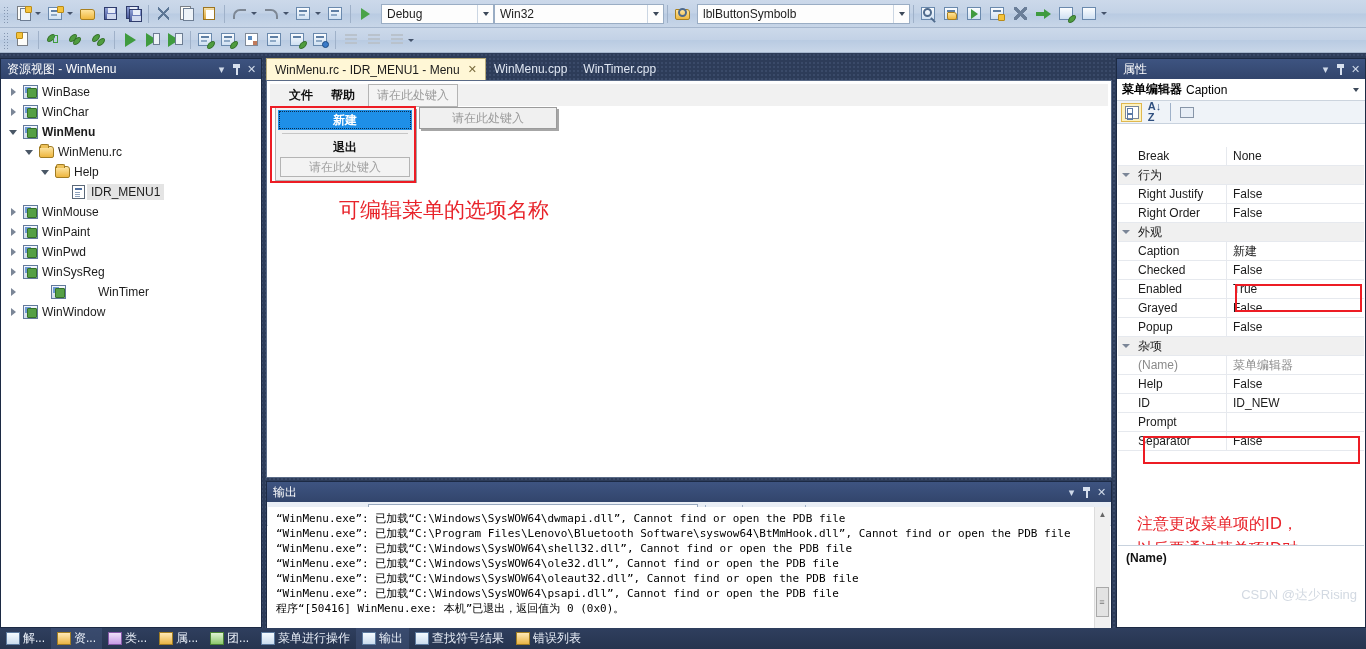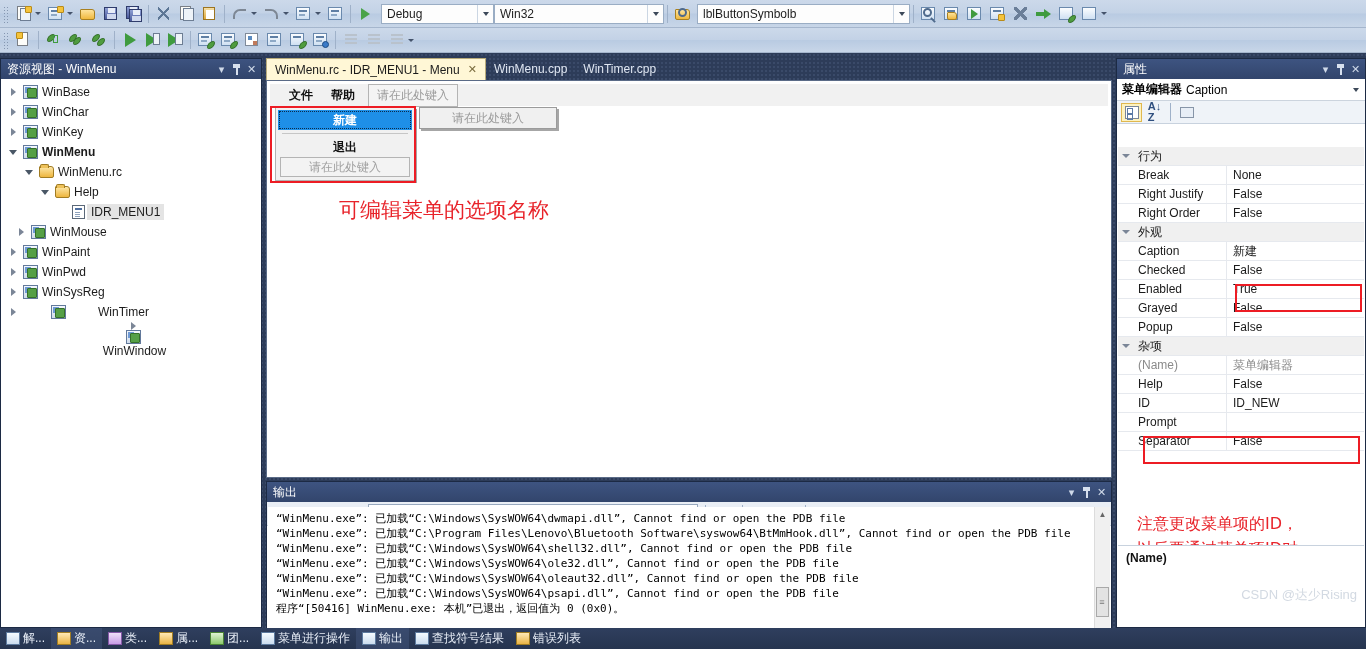--- a/index.html
+++ b/index.html
@@ -594,29 +594,20 @@
             <span class="tw">
               <span class="tri-r"></span>
             </span>
             <span class="ticon">
               <span class="proj-ic"></span>
             </span>
             <span class="tlabel">WinChar</span>
           </div>
           <div class="trow" style="padding-left: 4px;">
             <span class="tw">
-              <span class="tri-r"></span>
-            </span>
-            <span class="ticon">
-              <span class="proj-ic"></span>
-            </span>
-            <span class="tlabel">WinKey</span>
-          </div>
-          <div class="trow" style="padding-left: 4px;">
-            <span class="tw">
               <span class="tri-d"></span>
             </span>
             <span class="ticon">
               <span class="proj-ic"></span>
             </span>
             <span class="tlabel bold">WinMenu</span>
           </div>
           <div class="trow" style="padding-left: 20px;">
             <span class="tw">
               <span class="tri-d"></span>
@@ -635,21 +626,21 @@
             </span>
             <span class="tlabel">Help</span>
           </div>
           <div class="trow" style="padding-left: 52px;">
             <span class="tw"></span>
             <span class="ticon">
               <span class="menu-ic"></span>
             </span>
             <span class="tlabel sel">IDR_MENU1</span>
           </div>
-          <div class="trow" style="padding-left: 12px;">
+          <div class="trow" style="padding-left: 4px;">
             <span class="tw">
               <span class="tri-r"></span>
             </span>
             <span class="ticon">
               <span class="proj-ic"></span>
             </span>
             <span class="tlabel">WinMouse</span>
           </div>
           <div class="trow" style="padding-left: 4px;">
             <span class="tw">
@@ -680,21 +671,21 @@
           </div>
           <div class="trow" style="padding-left: 4px; gap: 28px;">
             <span class="tw">
               <span class="tri-r"></span>
             </span>
             <span class="ticon">
               <span class="proj-ic"></span>
             </span>
             <span class="tlabel">WinTimer</span>
           </div>
-          <div class="trow" style="padding-left: 4px; flex-direction: column;">
+          <div class="trow" style="padding-left: 4px;">
             <span class="tw">
               <span class="tri-r"></span>
             </span>
             <span class="ticon">
               <span class="proj-ic"></span>
             </span>
             <span class="tlabel">WinWindow</span>
           </div>
         </div>
     </div>
@@ -842,30 +833,30 @@
         <div class="pt-ic">
             <span class="az-ic">A↓<br>Z</span>
           </div>
         <div class="sep"></div>
         <div class="pt-ic">
             <span class="win-ic"></span>
           </div>
       </div>
 
       <div class="prop-rows" id="prop-rows">
+          <div class="prow">
+            <span class="exp"></span>
+            <span class="pname">Break</span>
+            <span class="pval">None</span>
+          </div>
           <div class="prow cat">
             <span class="exp">
               <span class="tri-sm"></span>
             </span>
             <span class="pname">行为</span>
-          </div>
-          <div class="prow">
-            <span class="exp"></span>
-            <span class="pname">Break</span>
-            <span class="pval">None</span>
           </div>
           <div class="prow">
             <span class="exp"></span>
             <span class="pname">Right Justify</span>
             <span class="pval">False</span>
           </div>
           <div class="prow">
             <span class="exp"></span>
             <span class="pname">Right Order</span>
             <span class="pval">False</span>

